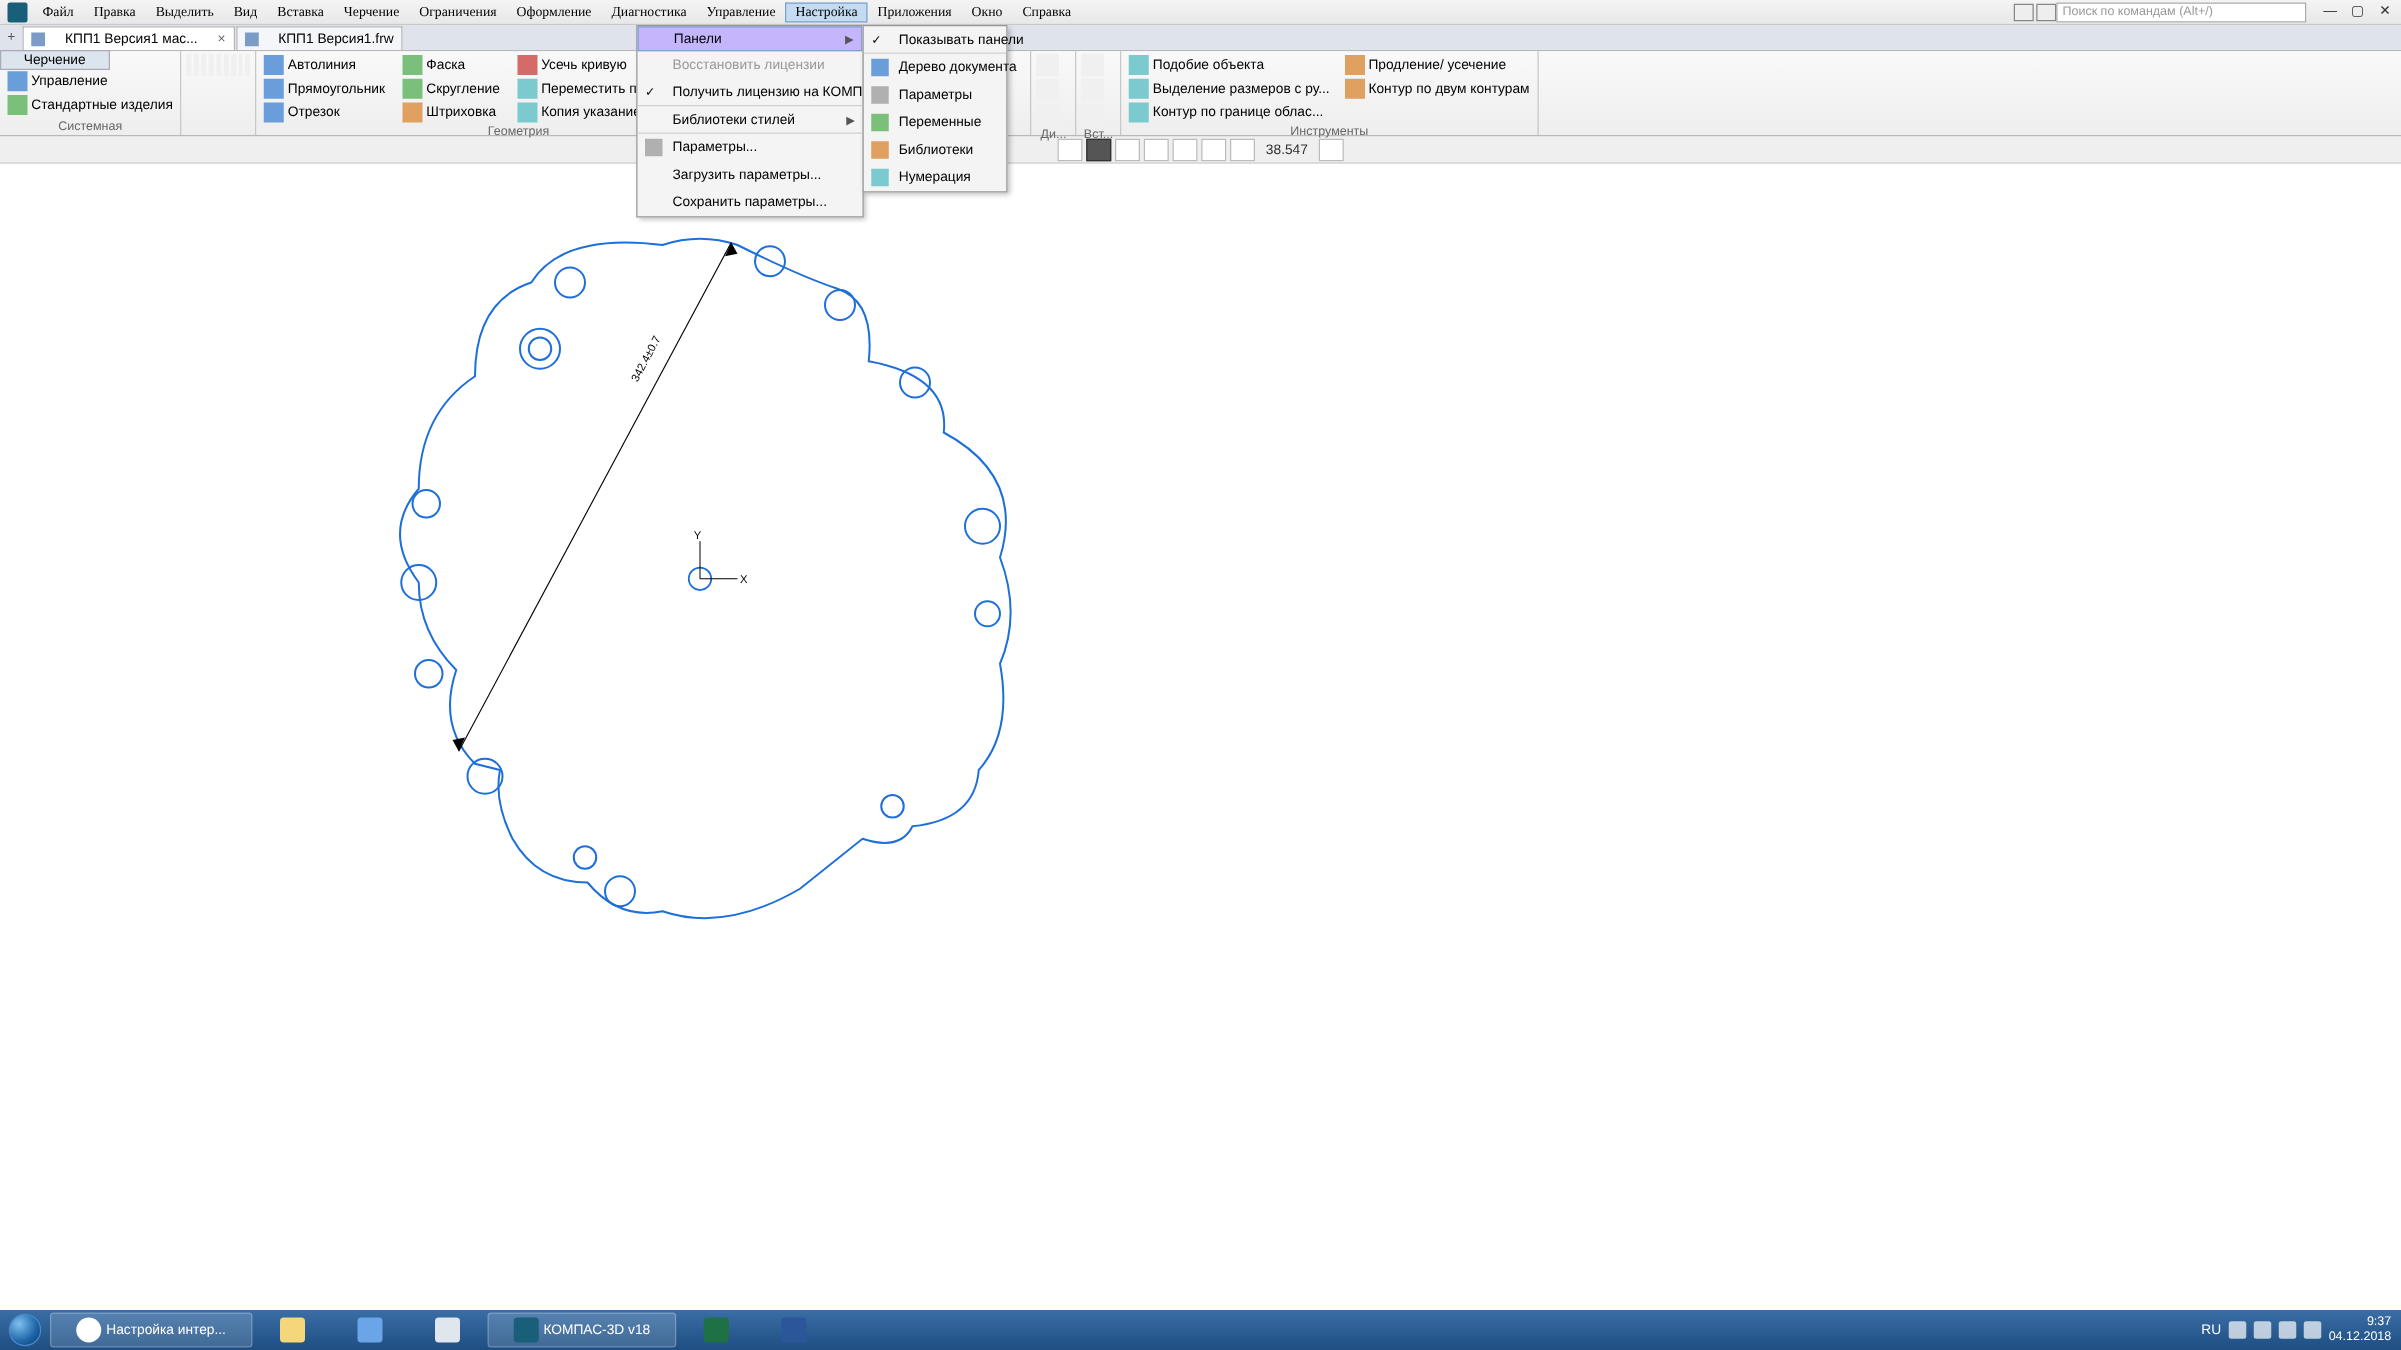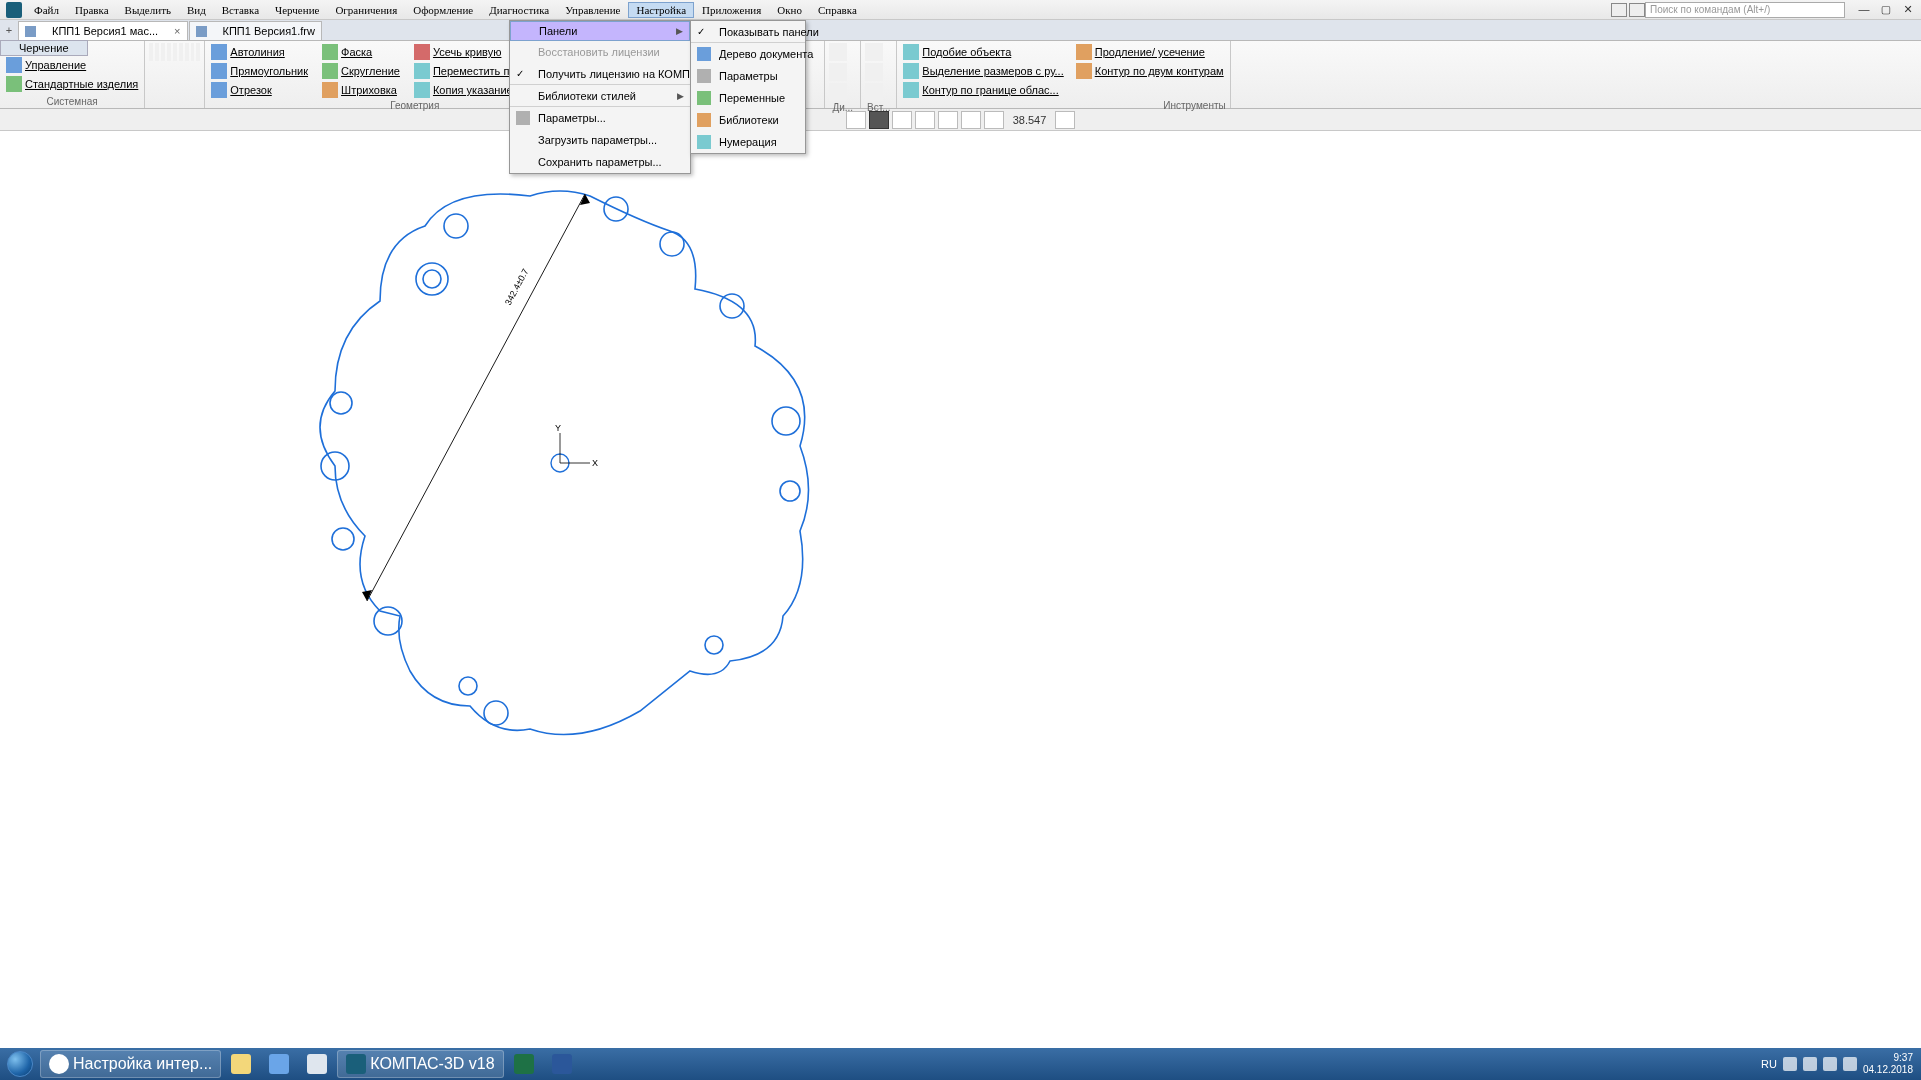--- a/index.html
+++ b/index.html
@@ -24,21 +24,21 @@
 .doctabs .tab .tic { width:11px; height:11px; background:#7a9cc6; }
 .doctabs .tab .close { color:#666; font-size:11px; }
 .doctabs .tab.sel { background:#fff; }
 
 
 .ribbon { height:68px; background:linear-gradient(#f9f9f9,#eeeeee); border-bottom:1px solid #b8b8b8; display:flex; position:relative; }
 .ribbon .panel { border-right:1px solid #c8c8c8; padding:2px 4px 0 4px; display:flex; flex-direction:column; }
 .ribbon .panel .body { flex:1; display:flex; gap:2px; }
 .ribbon .panel .lbl { font-size:10px; color:#666; text-align:center; padding:1px 0; }
 .ribbon .dropdown-tab { position:absolute; left:0; top:-1px; height:16px; background:#dce4ee; border:1px solid #aab; padding:0 18px 0 18px; font-size:11px; line-height:14px; }
-.ribbon .rowbtn { display:flex; align-items:center; gap:3px; height:18px; padding:0 2px; white-space:nowrap;text-decoration:underline; }
+.ribbon .rowbtn { display:flex; align-items:center; gap:3px; height:18px; padding:0 2px; white-space:nowrap; }
 .ribbon .ricon { width:16px; height:16px; display:inline-block; }
 .ribbon .icongrid { display:grid; grid-template-columns:repeat(3,20px); grid-auto-rows:20px; gap:1px; }
 .ribbon .ic { width:18px; height:18px; border:1px solid transparent; background:#f0f0f0; }
 
 
 .ic-blue { background:#6a9edb; } .ic-green { background:#7ac07a; } .ic-red { background:#d46a6a; }
 .ic-gray { background:#b0b0b0; } .ic-cyan { background:#7acad0; } .ic-orange{ background:#e0a060; }
 
 
 .parambar { height:22px; background:#efefef; border-bottom:1px solid #c8c8c8; display:flex; align-items:center; justify-content:center; gap:3px; }
@@ -59,21 +59,21 @@
 .menu2 { left:690px; top:20px; width:116px; }
 
 
 .canvas { position:absolute; left:0; top:131px; right:0; bottom:32px; background:#fff; }
 .canvas svg { position:absolute; left:0; top:0; }
 
 
 .taskbar { position:absolute; left:0; bottom:0; width:100%; height:32px; background:linear-gradient(#3a6ea5,#1e4e82); display:flex; align-items:center; }
 .taskbar .startorb { width:40px; height:32px; display:flex; align-items:center; justify-content:center; }
 .taskbar .startorb div { width:26px; height:26px; border-radius:50%; background:radial-gradient(circle at 30% 30%,#7ec0ee,#1e64a8 60%,#0a3c6e); border:1px solid #4a88c8; }
-.taskbar .titem { height:28px; padding:0 8px; display:flex; align-items:center; gap:4px; color:#fff; font-size:16px; margin-right:2px; border-radius:3px; }
+.taskbar .titem { height:28px; padding:0 20px; display:flex; align-items:center; gap:4px; color:#fff; font-size:11px; margin-right:2px; border-radius:3px; }
 .taskbar .titem.running { background:rgba(255,255,255,.15); border:1px solid rgba(255,255,255,.25); }
 .taskbar .titem .ticon { width:20px; height:20px; border-radius:3px; }
 .taskbar .tray { margin-left:auto; display:flex; align-items:center; gap:6px; color:#fff; font-size:11px; padding-right:8px; }
 .taskbar .tray .clock { text-align:right; line-height:12px; font-size:10px; }
 .taskbar .tray .ti { width:14px; height:14px; background:rgba(255,255,255,.7); border-radius:2px; }
 </style>
 </head>
 <body>
 
 <div class="menubar">
@@ -244,21 +244,21 @@
   </div>
   <div class="panel" style="width:36px;">
     <div class="body" style="flex-direction:column;">
         <div class="ic"></div>
         <div class="ic"></div>
         <div class="ic"></div>
       </div>
     <div class="lbl">Вст...</div>
   </div>
 
-  <div class="panel" style="min-width:300px;align-items:flex-end;">
+  <div class="panel" style="min-width:300px;">
     <div class="body" style="gap:8px;">
       <div style="display:flex;flex-direction:column;gap:1px;">
         <div class="rowbtn">
             <span class="ricon ic-cyan"></span>
             <span>Подобие объекта</span>
           </div>
         <div class="rowbtn">
             <span class="ricon ic-cyan"></span>
             <span>Выделение размеров с ру...</span>
           </div>

